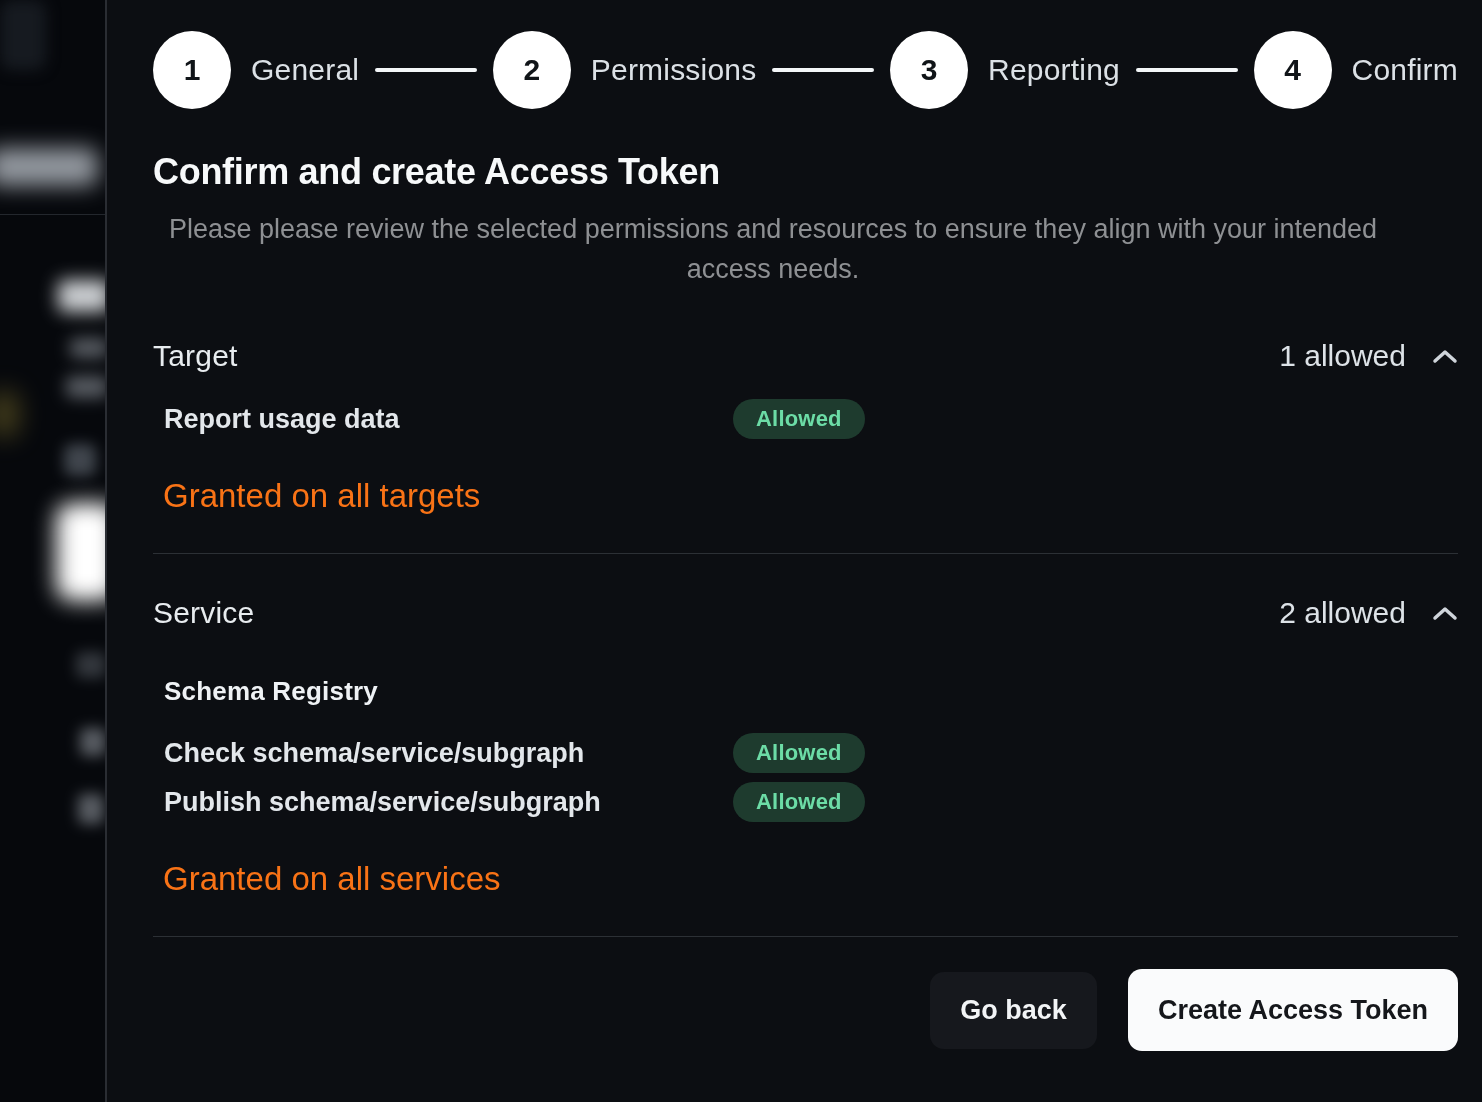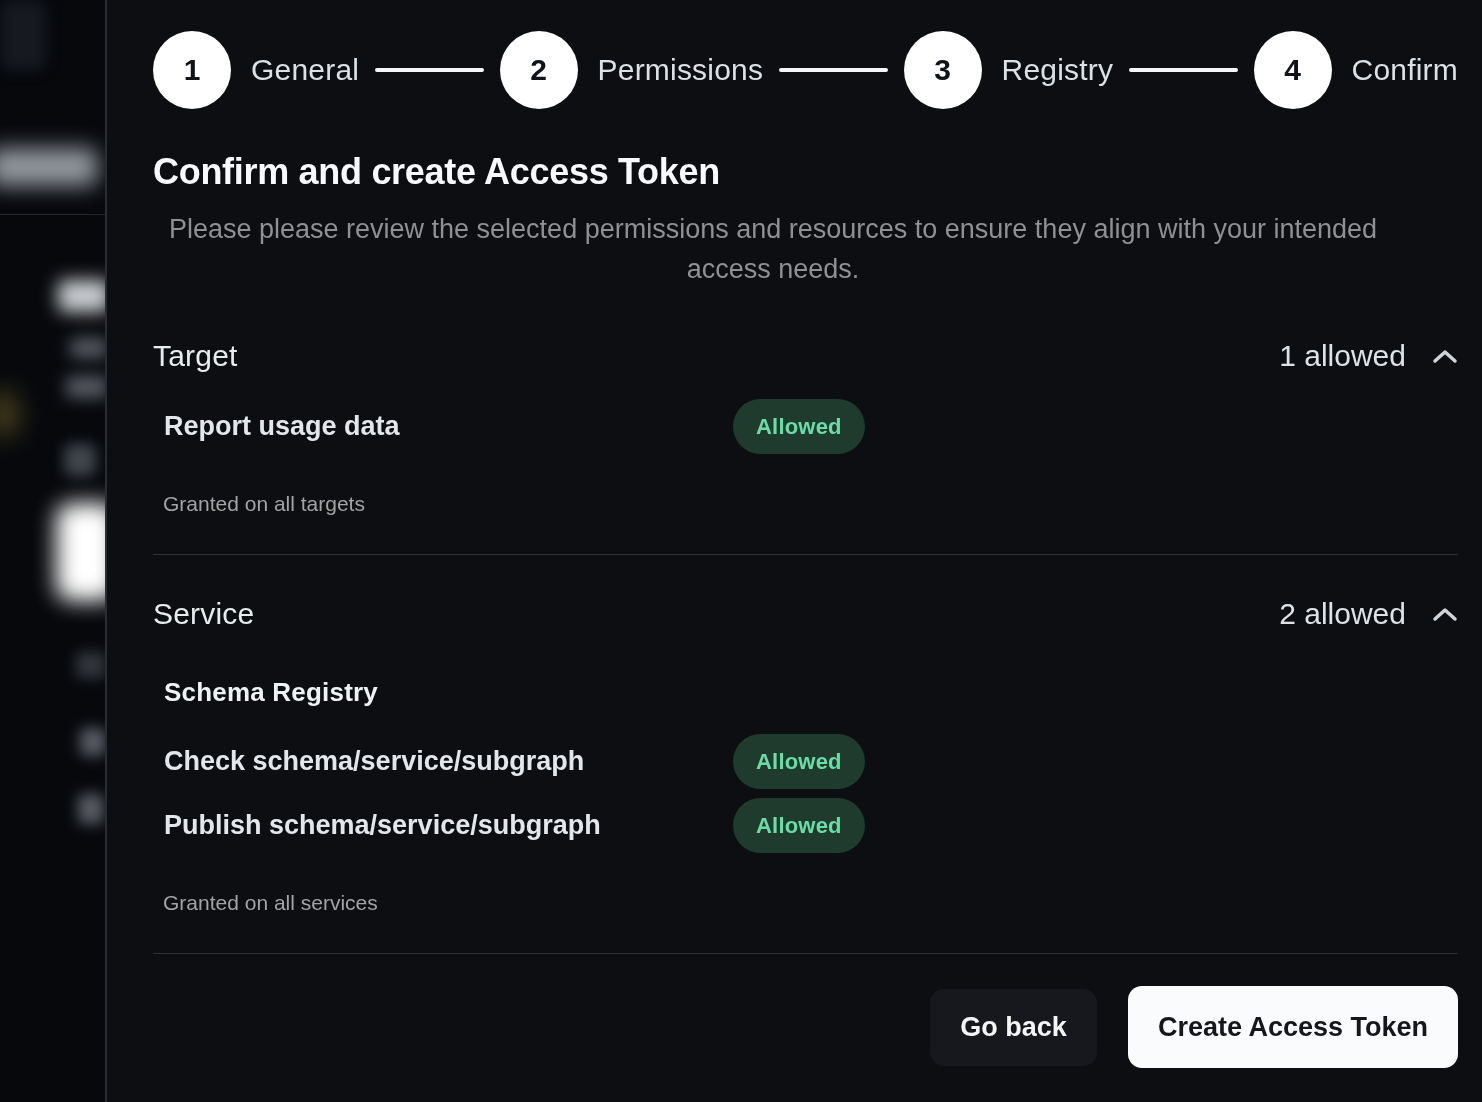--- a/index.html
+++ b/index.html
@@ -58,25 +58,25 @@
   .section-header.second { margin-top:42px; }
   .section-title { font-size:30px; font-weight:500; color:#e8ecef; letter-spacing:.2px; }
   .section-toggle { display:flex; align-items:center; gap:26px; cursor:pointer; background:none; border:none; }
   .allowed-count { font-size:30px; font-weight:400; color:#dde2e7; }
   .chev { display:block; }
 
   .group-name { margin-top:46px; margin-left:11px; font-size:26px; font-weight:700; color:#eff2f5; letter-spacing:.2px; }
   .perm-grid { margin-top:26px; margin-left:11px; display:grid; grid-template-columns:569px auto; row-gap:9px; align-items:center; }
   .perm-label { font-size:27px; font-weight:700; color:#e3e7eb; }
   .badge {
-    justify-self:start; height:55px; padding:0 23px; border-radius:999px;
+    justify-self:start; height:40px; padding:0 23px; border-radius:999px;
     background:#1e3b2e; color:#6cdca6; font-size:22px; font-weight:700;
     display:inline-flex; align-items:center; letter-spacing:.2px;
   }
-  .granted-note { margin-top:38px; margin-left:10px; font-size:21px; font-weight:400; color:#a3a3a3; }
+  .granted-note { margin-top:38px; margin-left:10px; font-size:33px; font-weight:400; color:#f97316; }
   .divider { margin-top:38px; height:1px; background:#2c3035; width:1305px; }
 
   
   .footer { margin-top:32px; display:flex; justify-content:flex-end; align-items:center; gap:31px; width:1305px; }
   .btn { border:none; border-radius:14px; font-family:inherit; cursor:pointer; }
   .btn-secondary { width:167px; height:77px; background:#16181d; color:#f2f4f6; font-size:27px; font-weight:600; }
   .btn-primary   { width:330px; height:82px; background:#fafbfc; color:#15171b; font-size:27px; font-weight:700; }
 </style>
 </head>
 <body>
@@ -105,21 +105,21 @@
       <div class="step-label">General</div>
     </div>
     <div class="step-connector"></div>
     <div class="step">
       <div class="step-circle">2</div>
       <div class="step-label">Permissions</div>
     </div>
     <div class="step-connector"></div>
     <div class="step">
       <div class="step-circle">3</div>
-      <div class="step-label">Registry</div>
+      <div class="step-label">Reporting</div>
     </div>
     <div class="step-connector"></div>
     <div class="step">
       <div class="step-circle">4</div>
       <div class="step-label">Confirm</div>
     </div>
   </div>
 
   <h1 class="page-title">Confirm and create Access Token</h1>
   <p class="page-desc">Please please review the selected permissions and resources to ensure they align with your intended access needs.</p>

